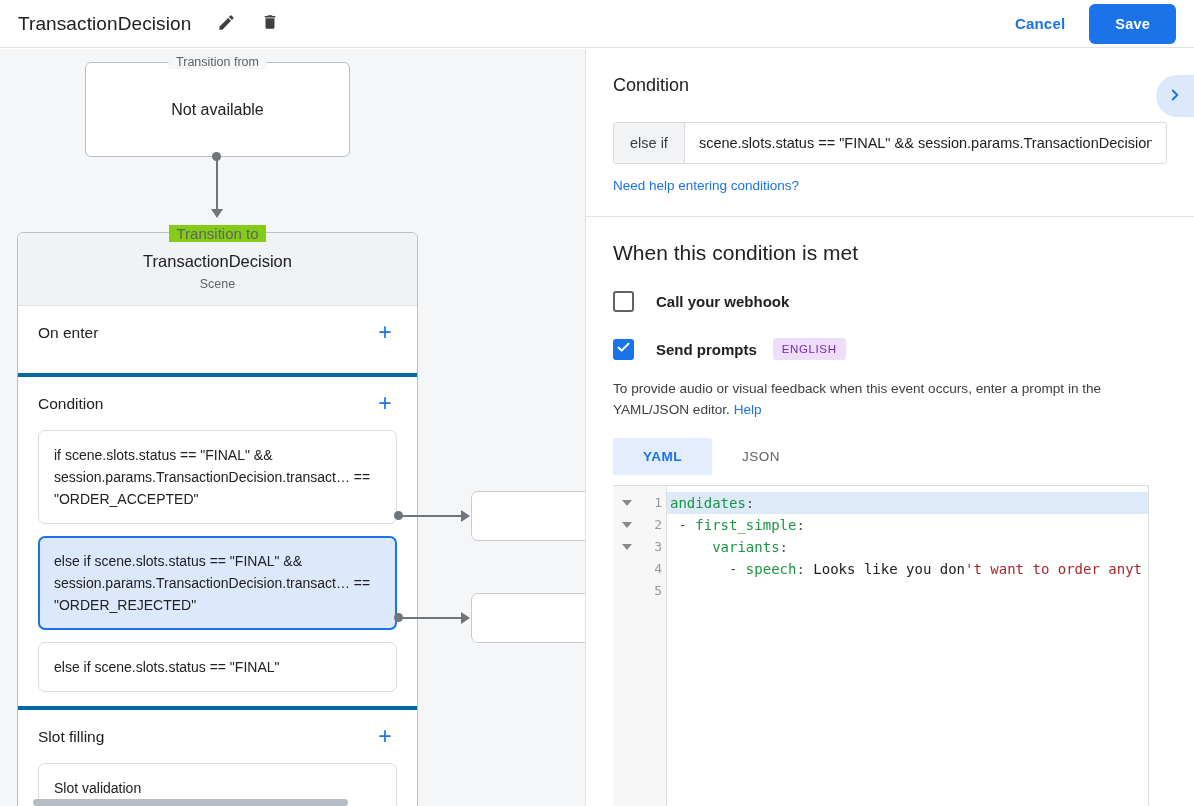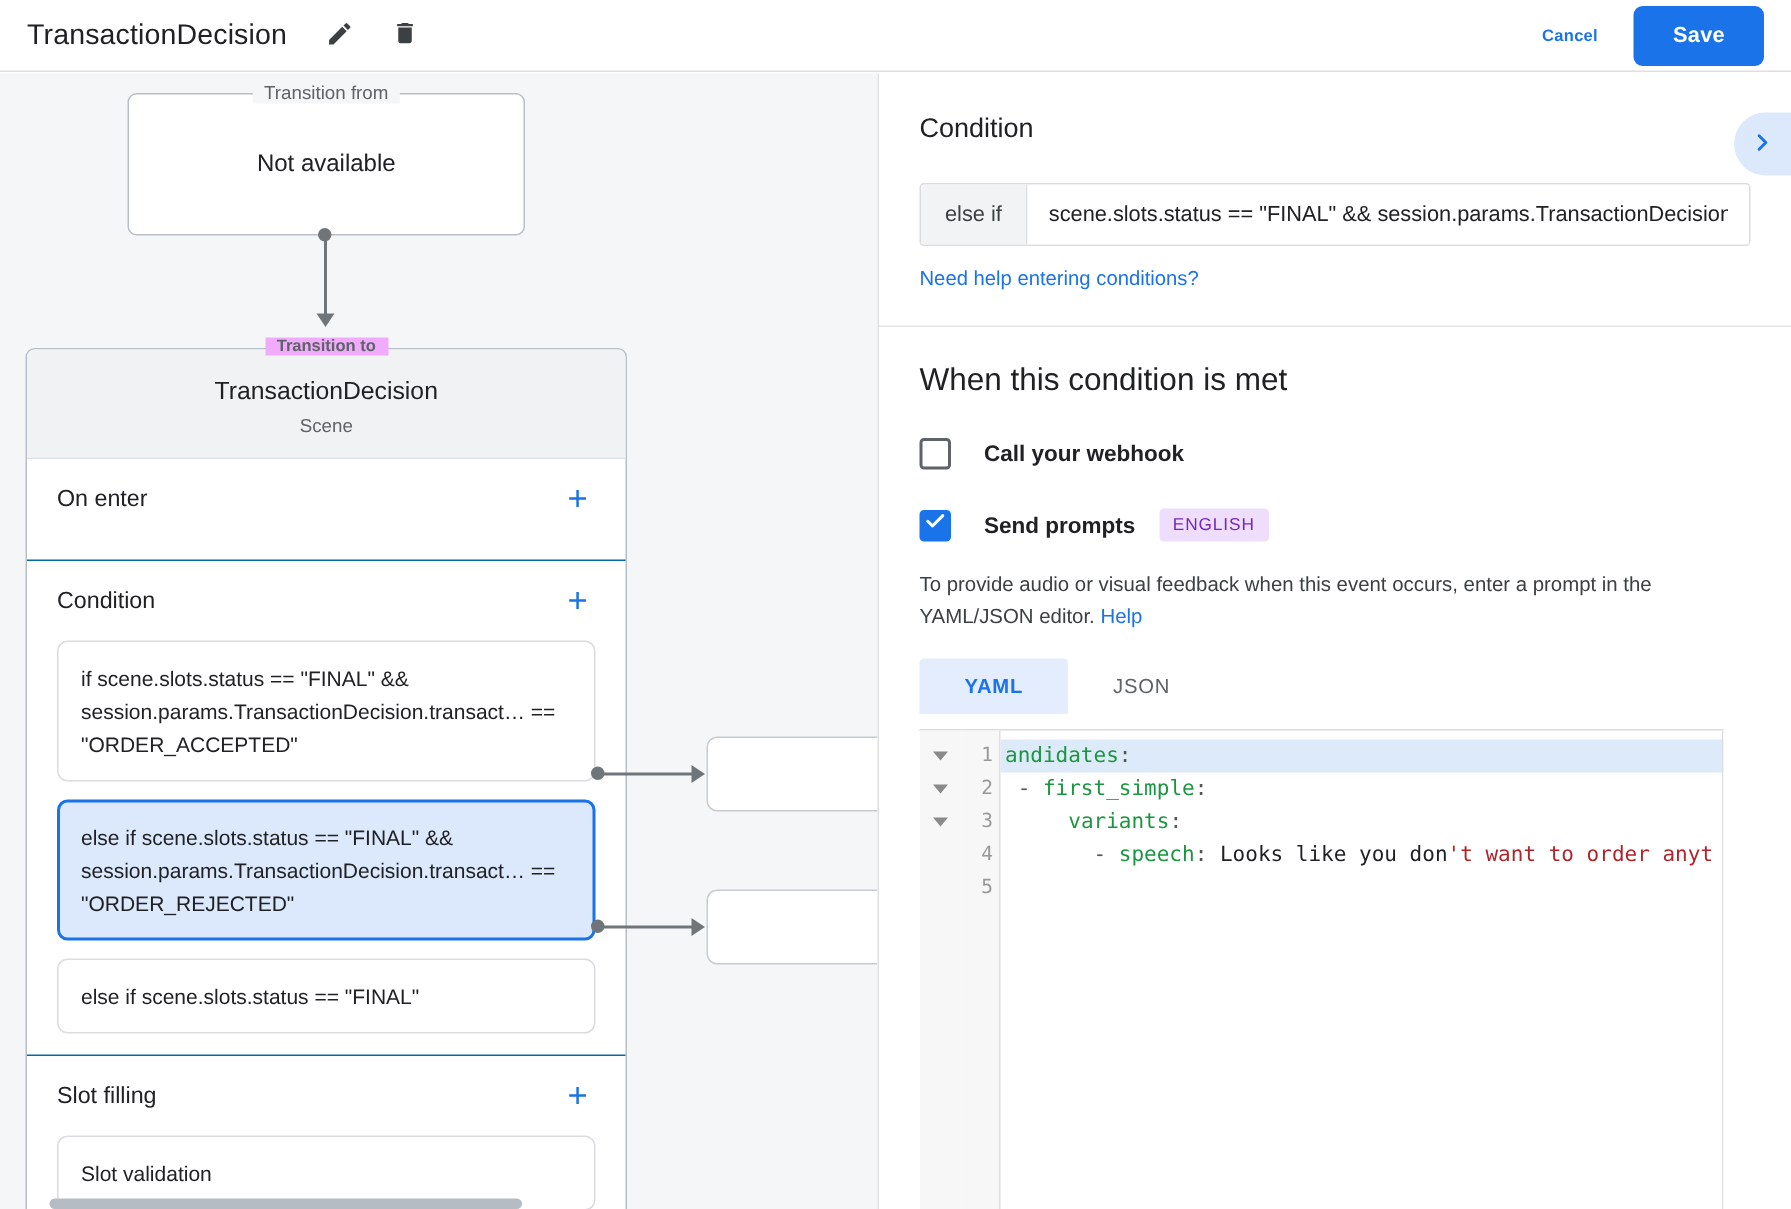--- a/index.html
+++ b/index.html
@@ -23,21 +23,21 @@
     font-size: 19px; color: #202124; letter-spacing: .1px; white-space: nowrap;
   }
   .hdr-icon-btn {
     width: 30px; height: 30px; margin-left: 14px; border: 0; background: transparent;
     display: flex; align-items: center; justify-content: center; cursor: pointer;
     border-radius: 50%; padding: 0;
   }
   .hdr-icon-btn:first-of-type { margin-left: 20px; }
   .hdr-spacer { flex: 1; }
   .cancel-btn {
-    font-size: 11px; font-weight: 600; color: #1a73e8; background: transparent;
+    font-size: 15px; font-weight: 600; color: #1a73e8; background: transparent;
     border: 0; cursor: pointer; padding: 8px 14px; border-radius: 4px; letter-spacing: .2px;
   }
   .save-btn {
     font-size: 14.5px; font-weight: 700; color: #fff; background: #1a73e8;
     border: 0; cursor: pointer; padding: 0 26px; height: 40px; line-height: 40px;
     border-radius: 6px; margin-left: 10px; letter-spacing: .2px;
   }
 
   
   .canvas {
@@ -78,30 +78,30 @@
     border-left: 9px solid #70757a;
   }
 
   
   .node-to {
     position: absolute; left: 17px; top: 183px; width: 401px; height: 640px;
     border: 1px solid #b9bfc6; border-radius: 6px; background: #ffffff;
   }
   .node-to-legend {
     position: absolute; left: 50%; top: -8px; transform: translateX(-50%);
-    background: #f0abfc; padding: 0 8px; font-size: 11px; color: #5f6368; white-space: nowrap; font-weight: bold;
+    background: #84cc16; padding: 0 8px; font-size: 15px; color: #5f6368; white-space: nowrap;
   }
   .node-to-head {
     background: #f1f2f4; border-bottom: 1px solid #dfe1e5;
     padding: 19px 0 14px; text-align: center; border-radius: 5px 5px 0 0;
   }
   .node-to-head .title { font-size: 16.5px; color: #202124; }
   .node-to-head .subtitle { font-size: 12.5px; color: #5f6368; margin-top: 6px; text-align: center; }
 
-  .section { border-bottom: 1px solid #0369a1; padding: 0 20px 14px; }
+  .section { border-bottom: 4px solid #0369a1; padding: 0 20px 14px; }
   .section:last-child { border-bottom: 0; }
   .section-head {
     display: flex; align-items: center; justify-content: space-between;
     height: 53px;
   }
   .section-title { font-size: 15.5px; color: #202124; }
   .plus-btn {
     width: 24px; height: 24px; border: 0; background: transparent; cursor: pointer;
     color: #1a73e8; font-size: 23px; line-height: 1; display: flex;
     align-items: center; justify-content: center; padding: 0; font-weight: 400;

